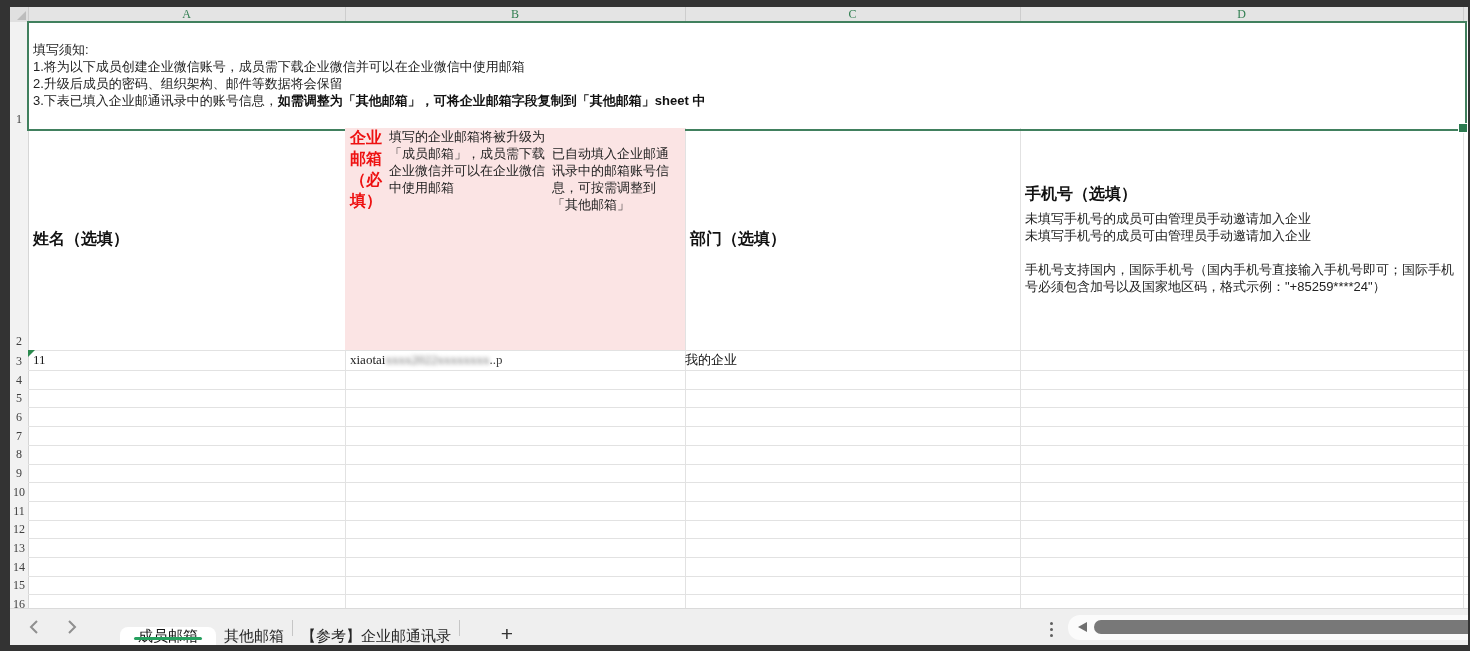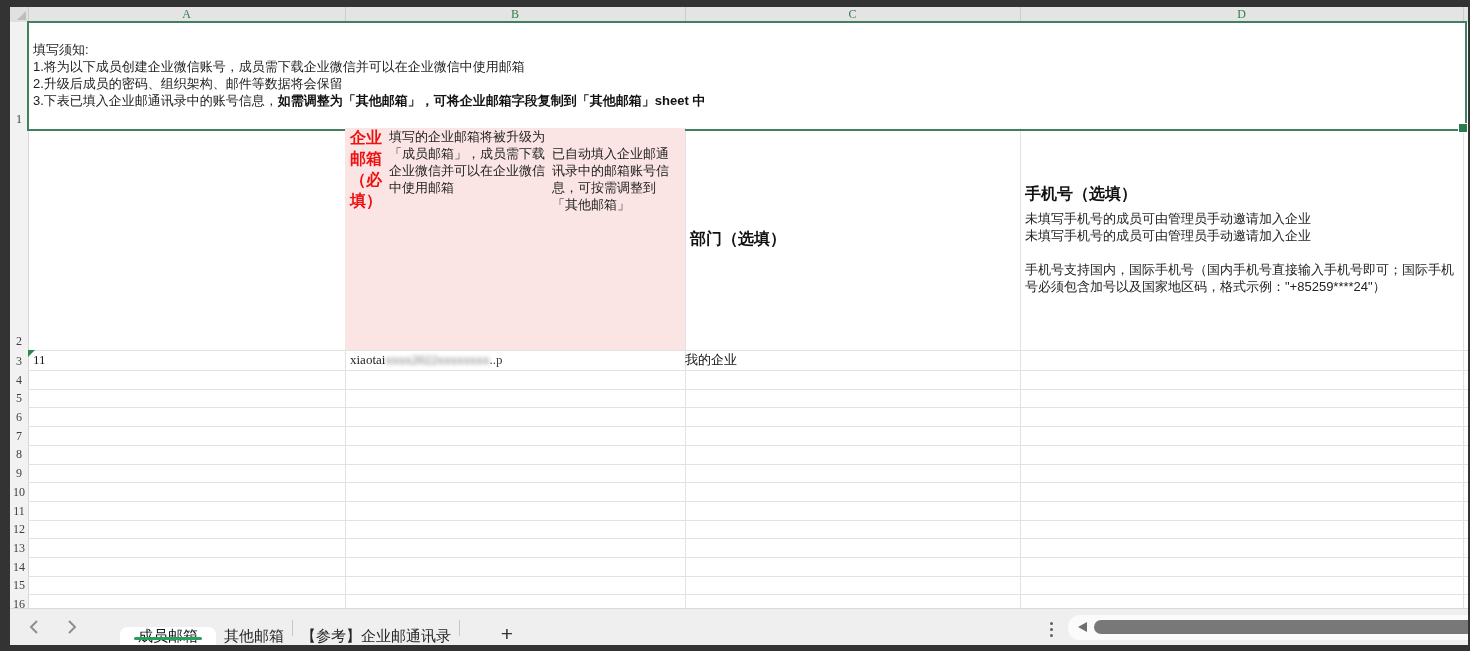--- a/index.html
+++ b/index.html
@@ -140,20 +140,23 @@
 
     <div class="notice-cell cell">
       <div class="notice-line">填写须知:</div>
       <div class="notice-line">1.将为以下成员创建企业微信账号，成员需下载企业微信并可以在企业微信中使用邮箱</div>
       <div class="notice-line">2.升级后成员的密码、组织架构、邮件等数据将会保留</div>
       <div class="notice-line"><span>3.下表已填入企业邮通讯录中的账号信息，</span><span class="notice-bold">如需调整为「其他邮箱」，可将企业邮箱字段复制到「其他邮箱」sheet 中</span></div>
     </div>
     <div class="sel-border"></div>
     <div class="fill-handle"></div>
 
+    <div class="cell cell-a2">
+      <span class="h-label">姓名（选填）</span>
+    </div>
 
     <div class="cell cell-b2">
       <div class="b2-title">企业邮箱（必填）</div>
       <div class="desc">填写的企业邮箱将被升级为「成员邮箱」，成员需下载企业微信并可以在企业微信中使用邮箱</div>
       <div class="desc desc-gap">已自动填入企业邮通讯录中的邮箱账号信息，可按需调整到「其他邮箱」</div>
     </div>
 
     <div class="cell cell-c2">
       <span class="h-label">部门（选填）</span>
     </div>

